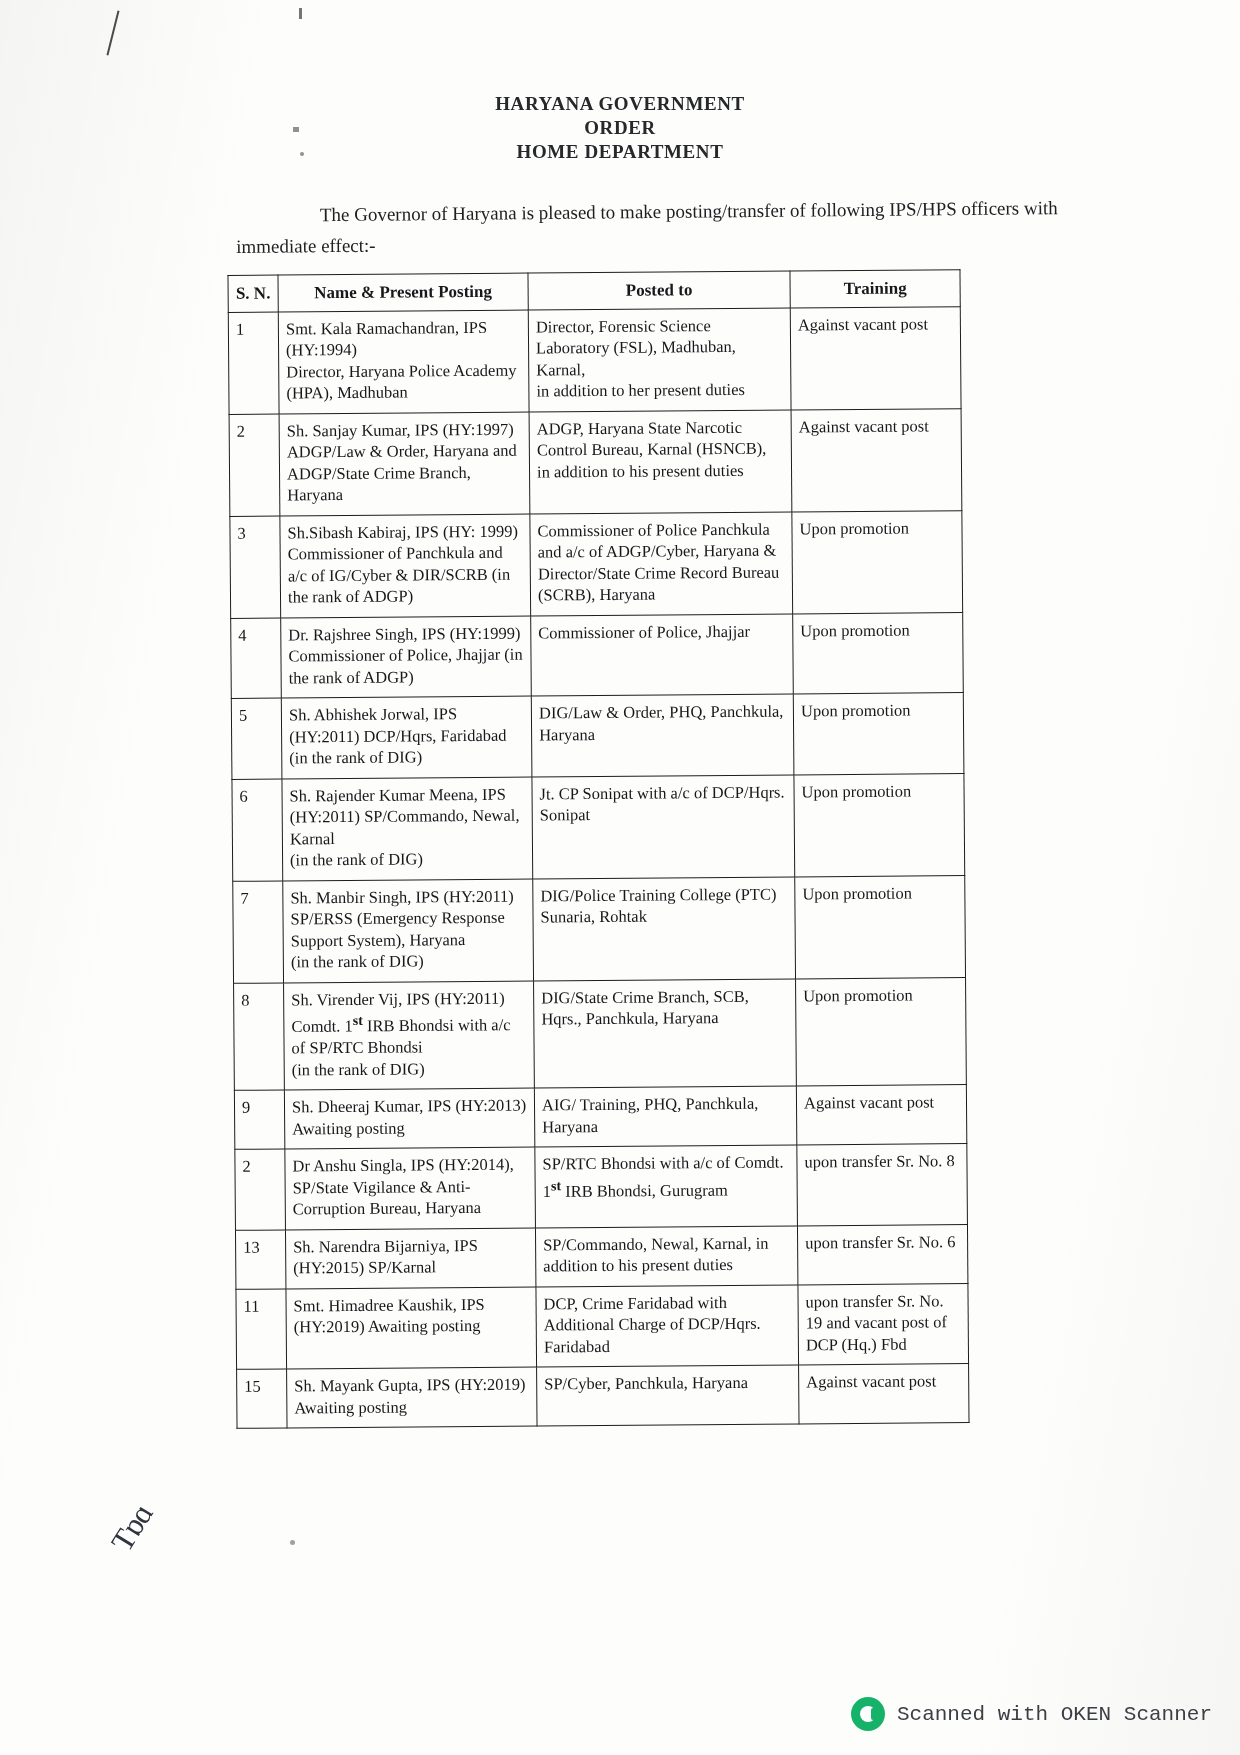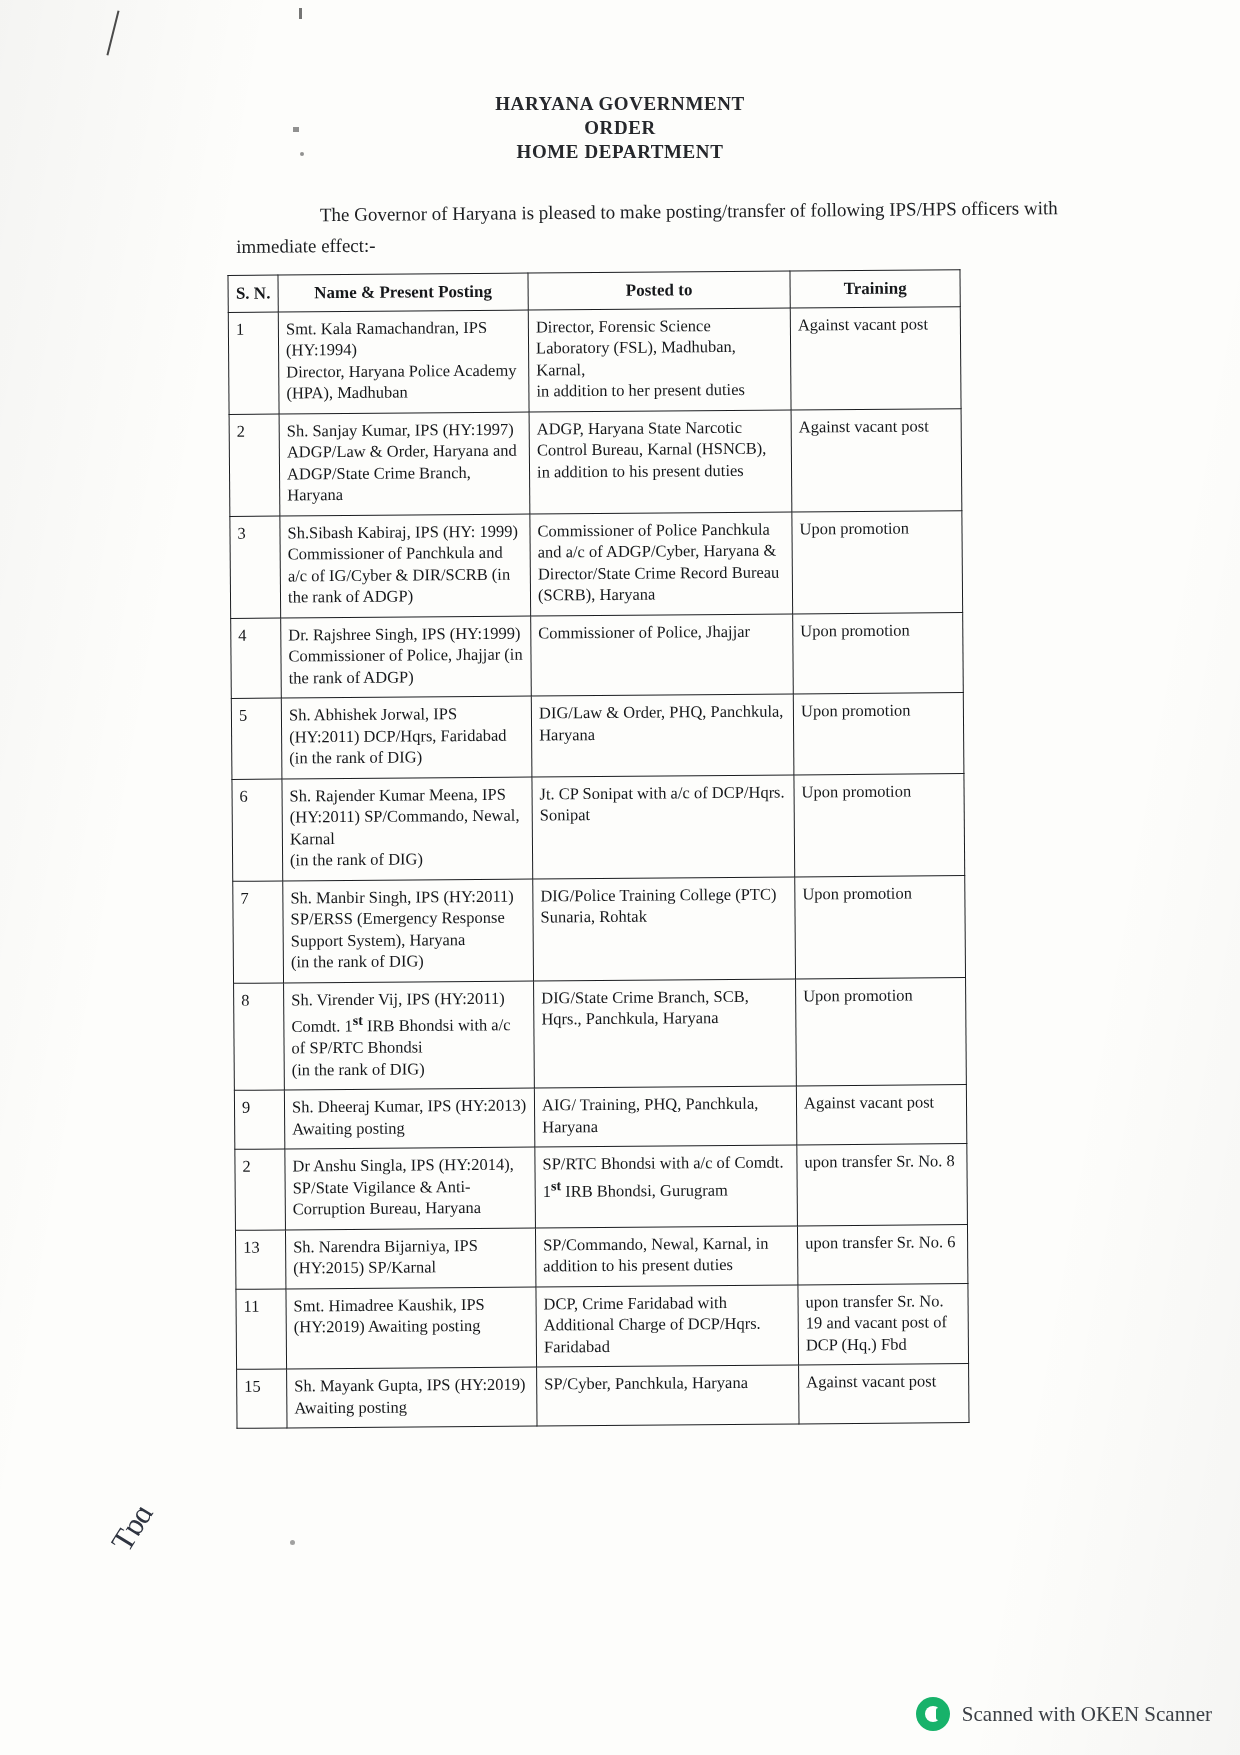--- a/index.html
+++ b/index.html
@@ -175,21 +175,21 @@
   .scan-badge::before {
     content: "";
     position: absolute;
     right: 3px; top: 11px;
     width: 11px; height: 12px;
     background: #17b26a;
     z-index: 2;
     border-radius: 2px;
   }
   .scan-text {
-    font-family: Liberation Serif, serif;
+    font-family: Liberation Mono, monospace;
     font-size: 21px;
     color: #3b3f45;
     white-space: nowrap;
   }
 </style>
 </head>
 <body>
 
 <div class="page">
 

